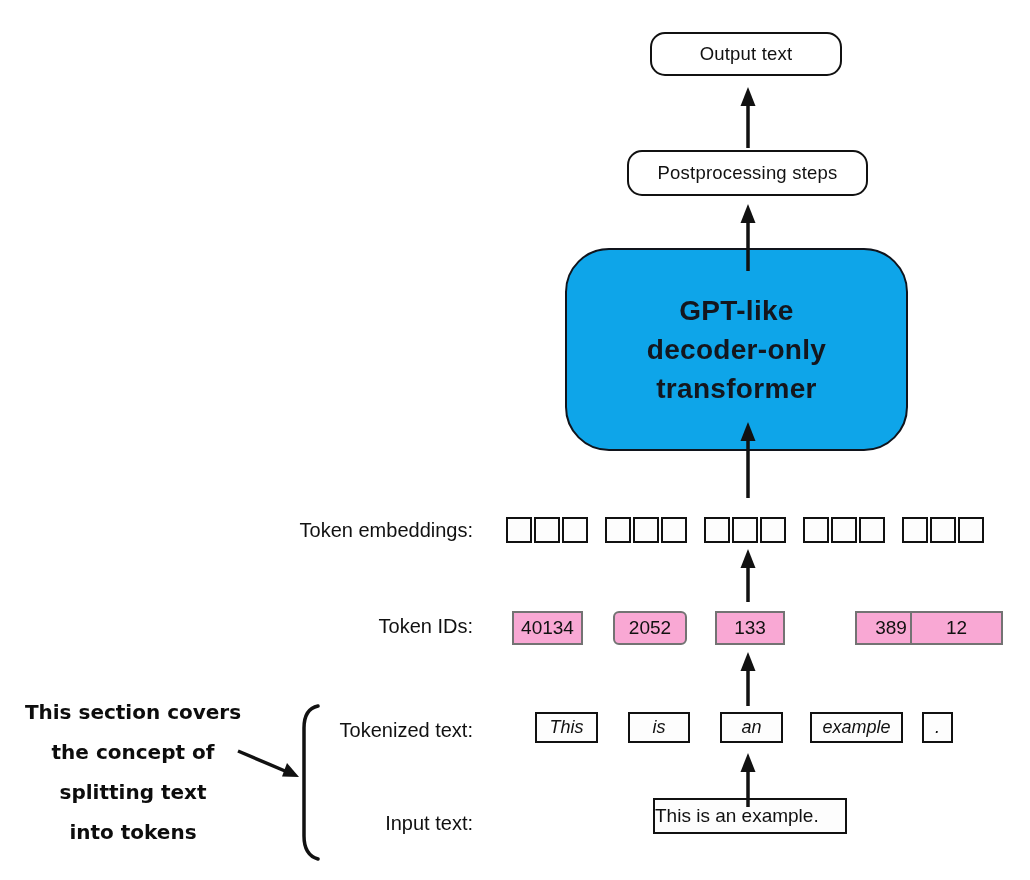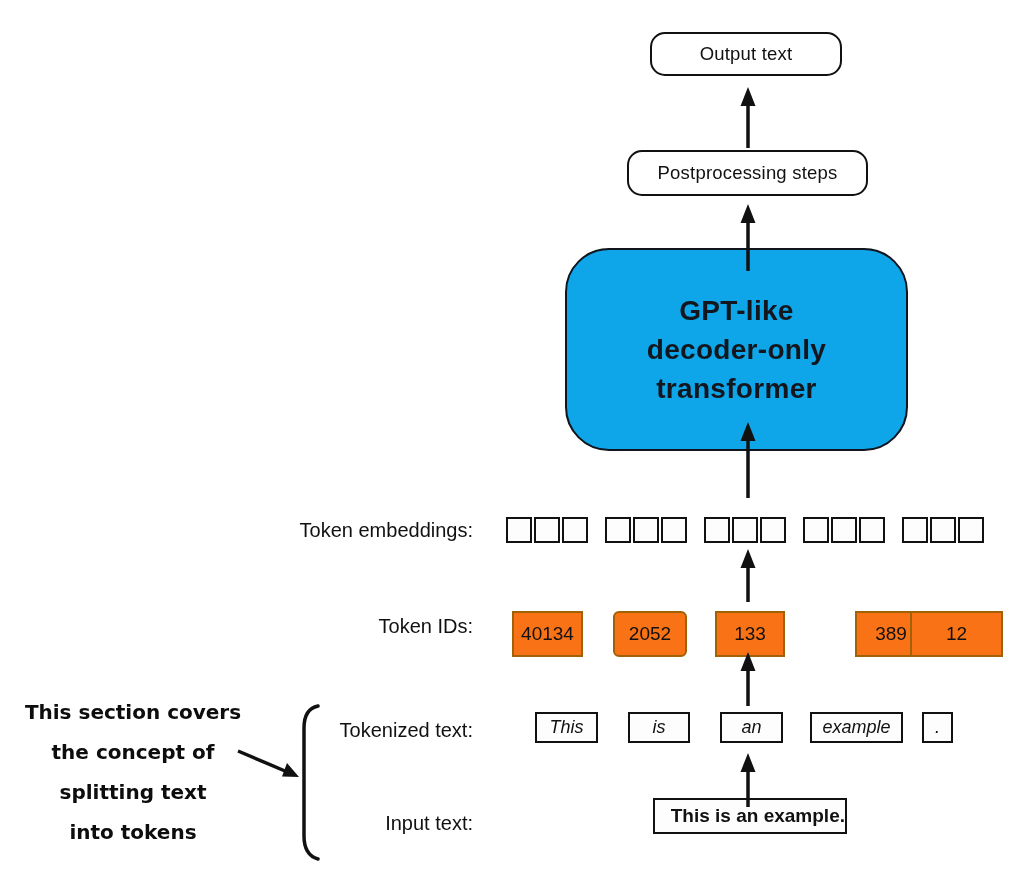--- a/index.html
+++ b/index.html
@@ -33,22 +33,22 @@
   #label-tokenized{top:718px;}
   #label-input{top:811px;}
   
   .embed-row{position:absolute;left:506px;top:517px;display:flex;gap:17px;}
   .embed-group{display:flex;gap:2px;}
   .embed-cell{
     width:22px;height:22px;border:2.5px solid #111;background:#fdfdfd;box-sizing:content-box;
   }
   
   .tid{
-    position:absolute;top:611px;height:46px;box-sizing:border-box;border:2px solid #a16207;
-    background:#f97316;display:flex;align-items:center;justify-content:center;font-size:19px;
+    position:absolute;top:611px;height:34px;box-sizing:border-box;border:2px solid #737373;
+    background:#f9a8d4;display:flex;align-items:center;justify-content:center;font-size:19px;
   }
   .tid1{left:512px;width:71px;}
   .tid2{left:613px;width:74px;border-radius:6px;}
   .tid3{left:715px;width:70px;text-align:right;}
   .tid4{left:815px;width:72px;margin-left:40px;}
   .tid5{left:910px;width:93px;}
   
   .tok{
     position:absolute;top:712px;height:31px;box-sizing:border-box;border:2px solid #111;
     background:#fdfdfd;display:flex;align-items:center;justify-content:center;
@@ -56,21 +56,21 @@
   }
   .tok1{left:535px;width:63px;}
   .tok2{left:628px;width:62px;}
   .tok3{left:720px;width:63px;}
   .tok4{left:810px;width:93px;}
   .tok5{left:922px;width:31px;}
   
   #input-box{
     position:absolute;left:653px;top:798px;width:194px;height:36px;box-sizing:border-box;
     border:2.5px solid #111;background:#fdfdfd;display:flex;align-items:center;
-    justify-content:flex-end;font-size:19px;font-weight:bold;
+    justify-content:flex-start;font-size:19px;
   }
   
   #annotation{
     position:absolute;left:18px;top:692px;width:230px;text-align:center;
     font-family:"DejaVu Sans", sans-serif;font-weight:bold;font-size:20px;
     line-height:40px;white-space:pre-line;color:#0d0d0d;
   }
   
   #overlay{position:absolute;left:0;top:0;width:1030px;height:880px;pointer-events:none;z-index:5;}
 </style>

